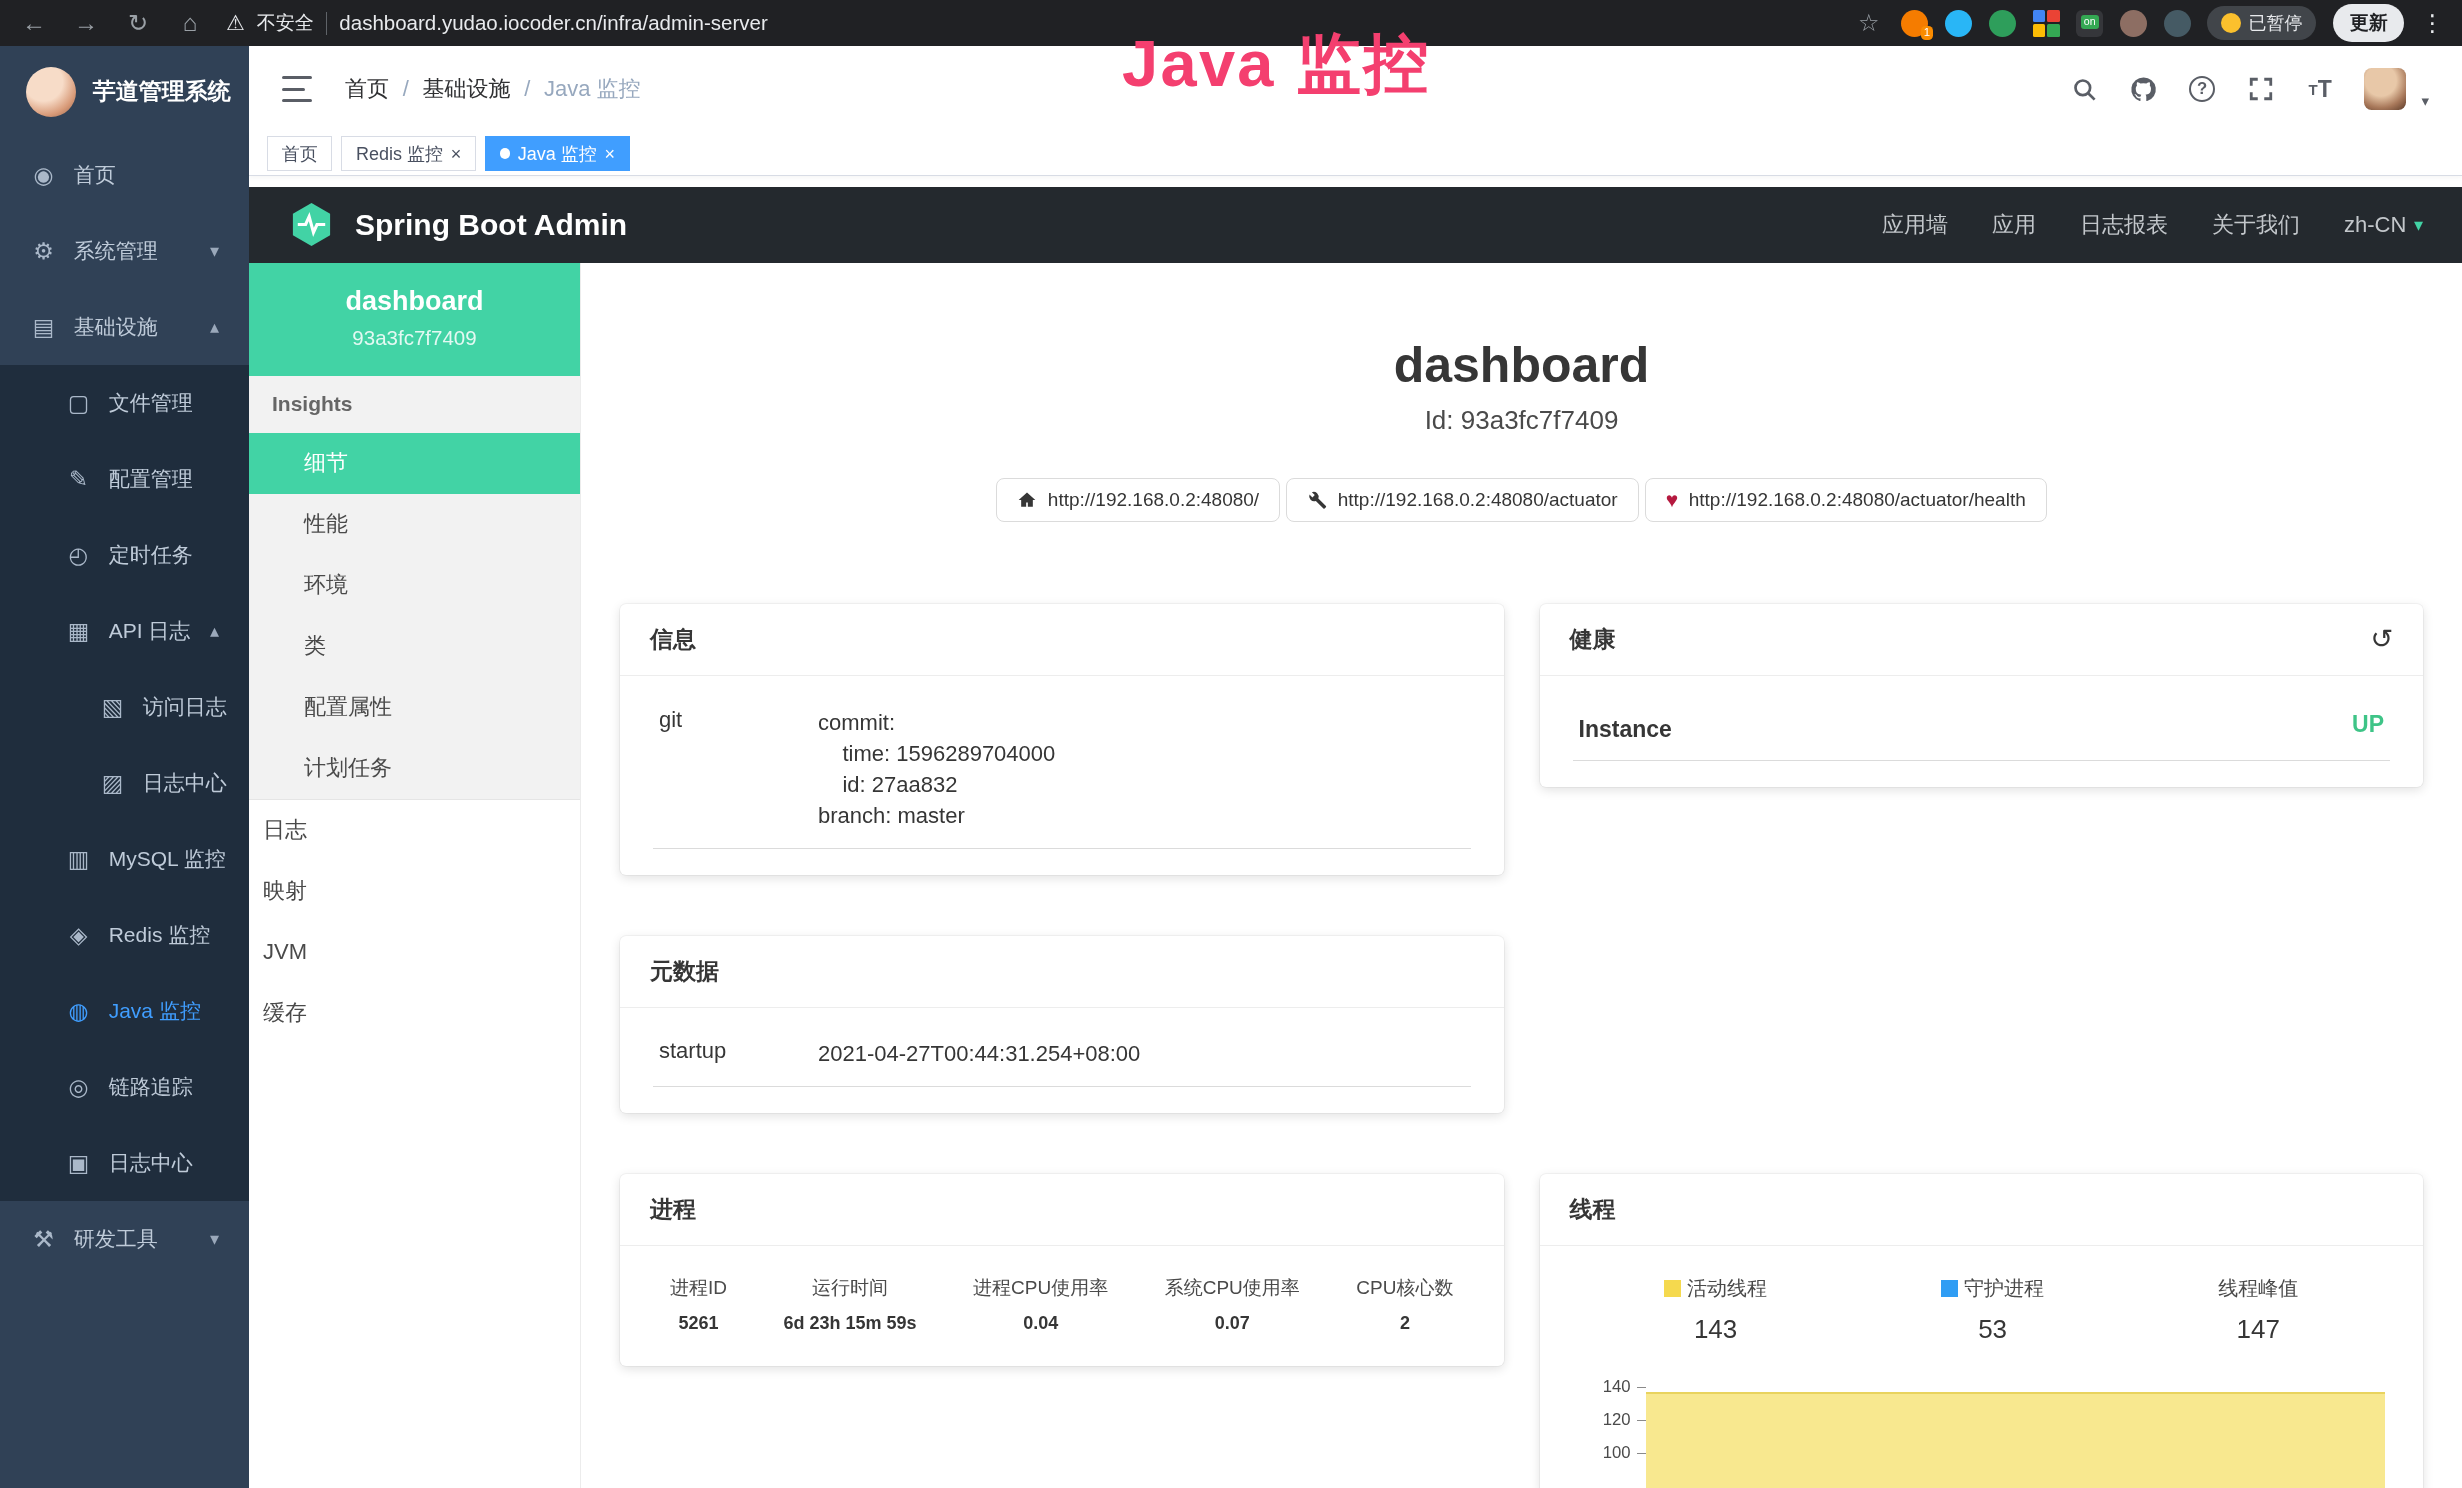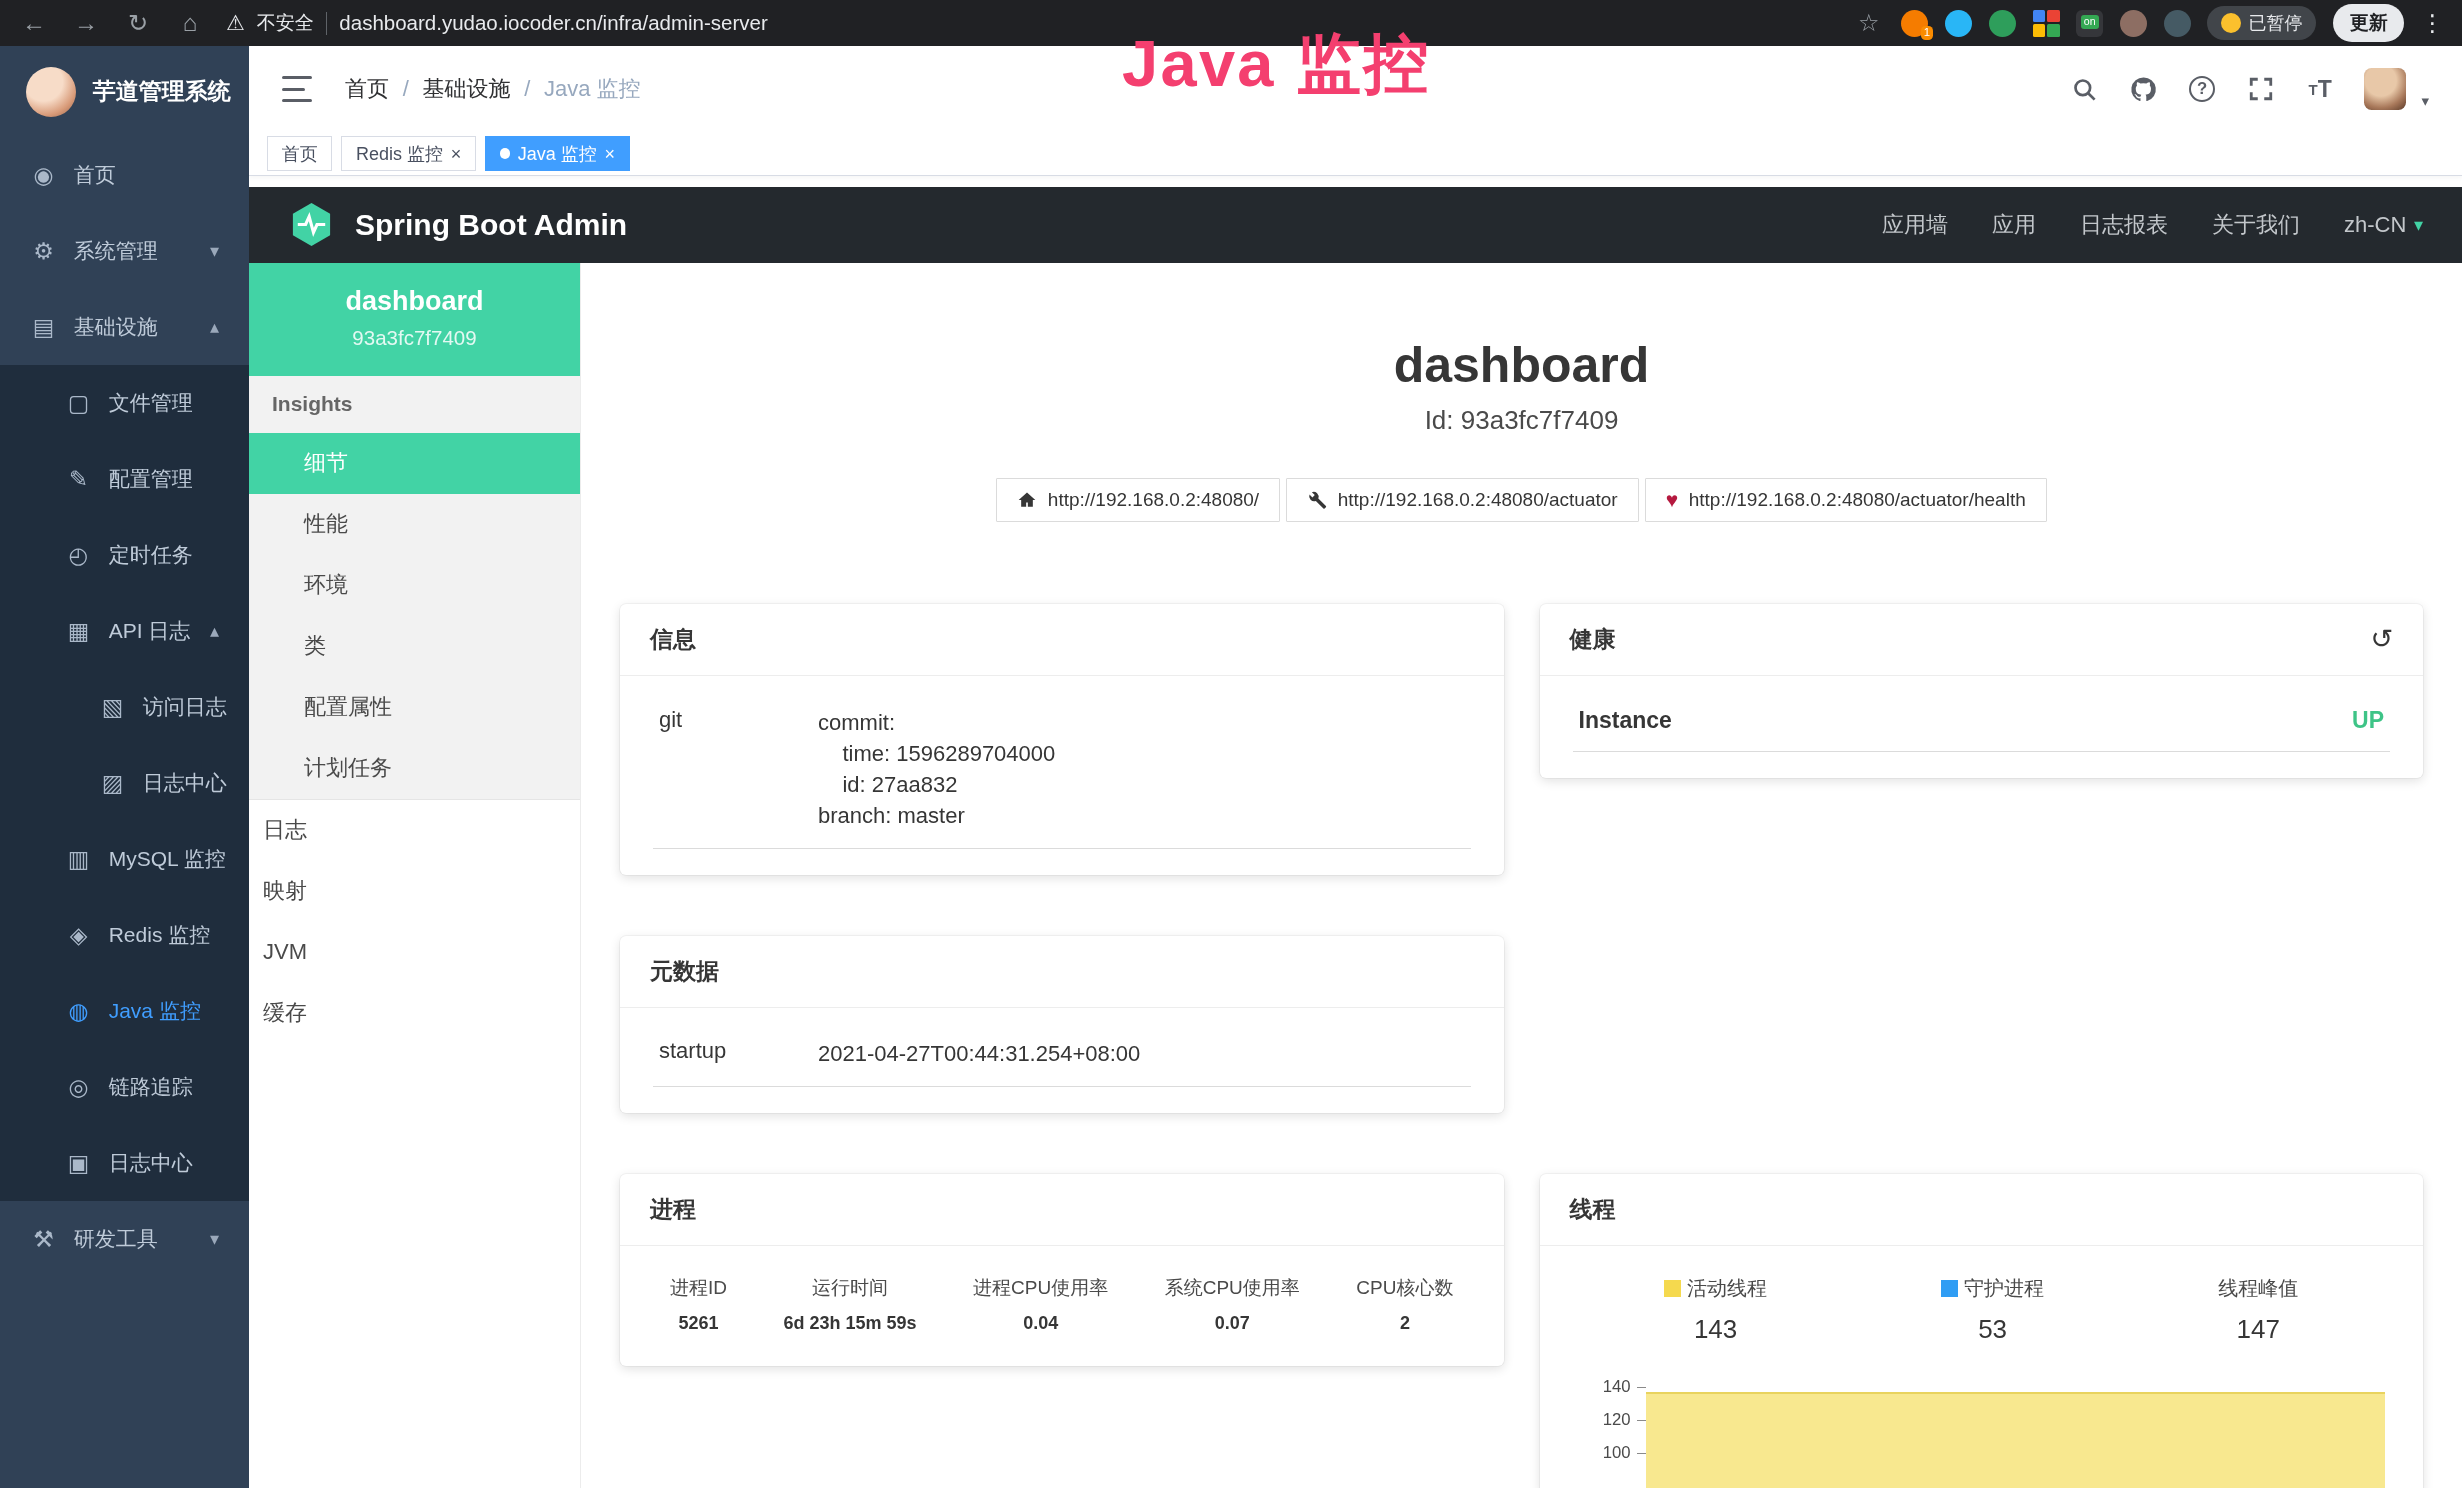--- a/index.html
+++ b/index.html
@@ -108,21 +108,21 @@
   .side-item{height:61px;display:flex;align-items:center;padding-left:55px;font-size:22px;
              color:#4a4a4a;cursor:pointer;}
   .side-item.active{background:#42d3a5;color:#fff;}
   .side-item.top{padding-left:14px;background:#fff;}
 
   
   .sba-main{flex:1;min-width:0;background:#fff;padding-top:76px;overflow:hidden;}
   .m-title{text-align:center;font-size:50px;font-weight:bold;color:#363636;line-height:53px;}
   .m-id{text-align:center;font-size:26px;color:#4a4a4a;margin-top:13.7px;}
   .links{display:flex;justify-content:center;gap:6px;margin-top:42px;}
-  .link-btn{display:flex;align-items:center;gap:10.6px;border:0.8px solid #dbdbdb;border-radius:1px;
+  .link-btn{display:flex;align-items:center;gap:10.6px;border:0.8px solid #dbdbdb;border-radius:8px;
             background:#fff;padding:9px 20px;font-size:19px;color:#363636;cursor:pointer;white-space:nowrap;}
   .link-ic{display:flex;align-items:center;}
   .heart-ic{color:#b5193f;font-size:21px;}
 
   .cards-grid{display:grid;grid-template-columns:1fr 1fr;column-gap:36px;row-gap:61px;
               padding:0 39px;margin-top:82px;align-items:start;}
   .card{background:#fff;border-radius:6px;
         box-shadow:0 3px 10.6px rgba(10,10,10,.12),0 0 0 0.8px rgba(10,10,10,.05);}
   .card-info{grid-column:1;grid-row:1;}
   .card-health{grid-column:2;grid-row:1;}
@@ -132,21 +132,21 @@
   .card-head{display:flex;align-items:center;justify-content:space-between;
              padding:20px 30px;border-bottom:1.5px solid #ededed;}
   .card-title{font-size:23px;font-weight:bold;color:#363636;}
   .history-ic{font-size:27px;color:#363636;cursor:pointer;line-height:1;}
   .card-body{padding:26px 30px;}
   .kv{display:flex;align-items:flex-start;border-bottom:0.8px solid #dbdbdb;
       padding:4.6px 6px 16.7px;margin:0 3px;}
   .kv-key{width:159px;flex-shrink:0;font-size:22px;color:#363636;}
   .kv-val{flex:1;font-size:22px;color:#363636;line-height:31px;white-space:pre-wrap;}
   .kv-spread{justify-content:space-between;align-items:center;}
-  .kv-bold{font-weight:bold;font-size:23px;color:#363636;}
+  .kv-bold{font-weight:bold;font-size:23px;color:#363636;margin-top:9px;}
   .up{font-weight:bold;font-size:23px;color:#3ec487;}
 
   .stats{display:flex;justify-content:space-between;padding:3px 20px 6px;}
   .stat{text-align:center;}
   .stat-label{font-size:19px;color:#4a4a4a;}
   .stat-value{font-size:18px;color:#363636;margin-top:12px;font-weight:bold;}
 
   .legend{display:flex;justify-content:space-around;padding:3px 7.6px 0;}
   .leg{text-align:center;}
   .leg-top{display:flex;align-items:center;justify-content:center;gap:6px;font-size:20px;color:#4a4a4a;}

